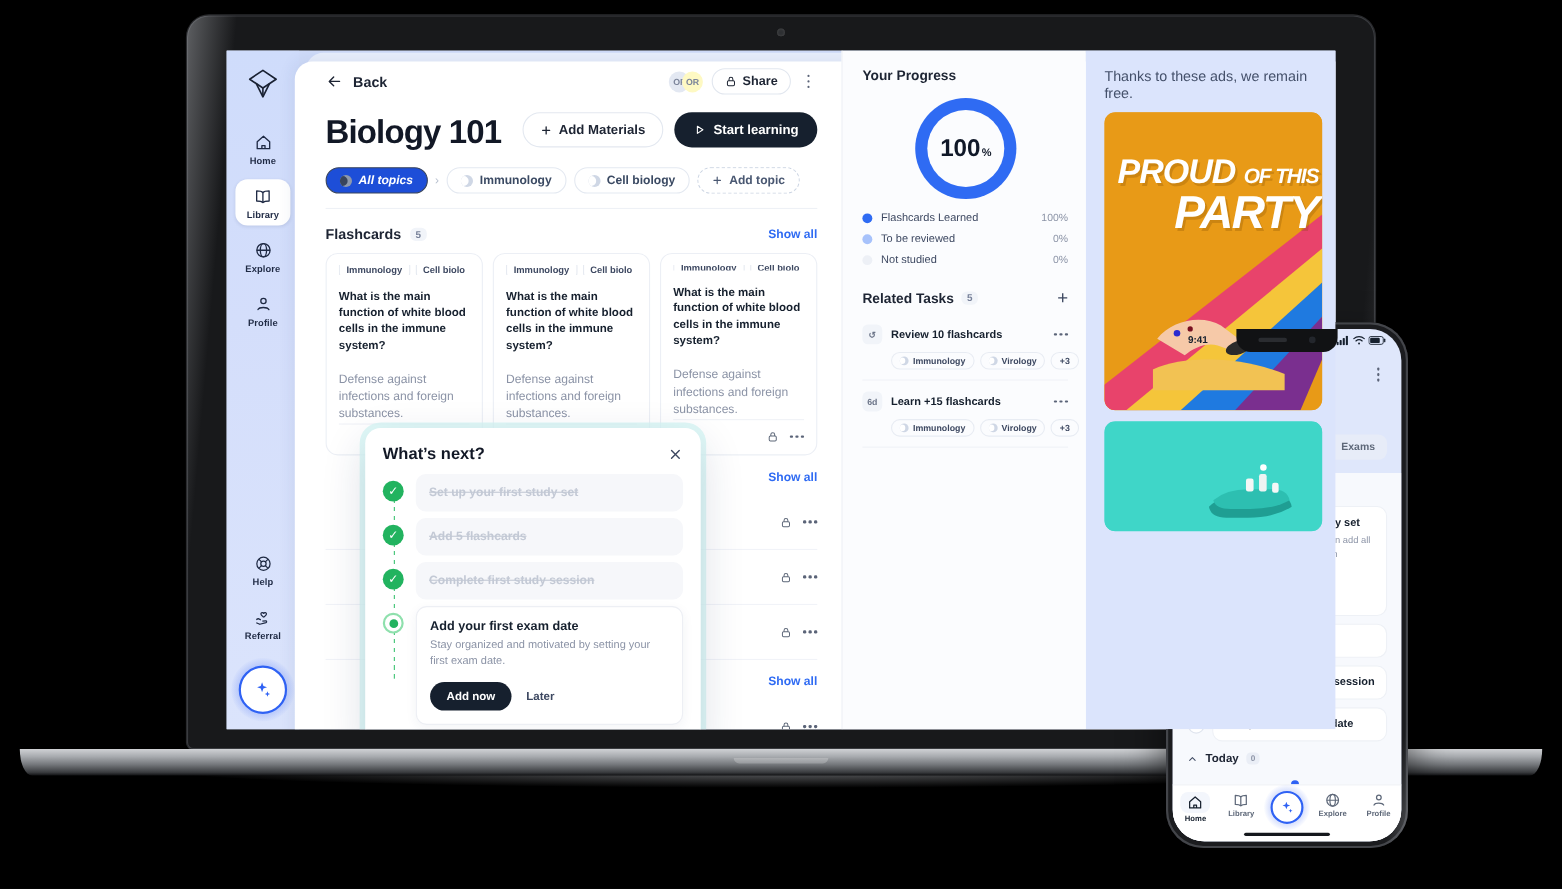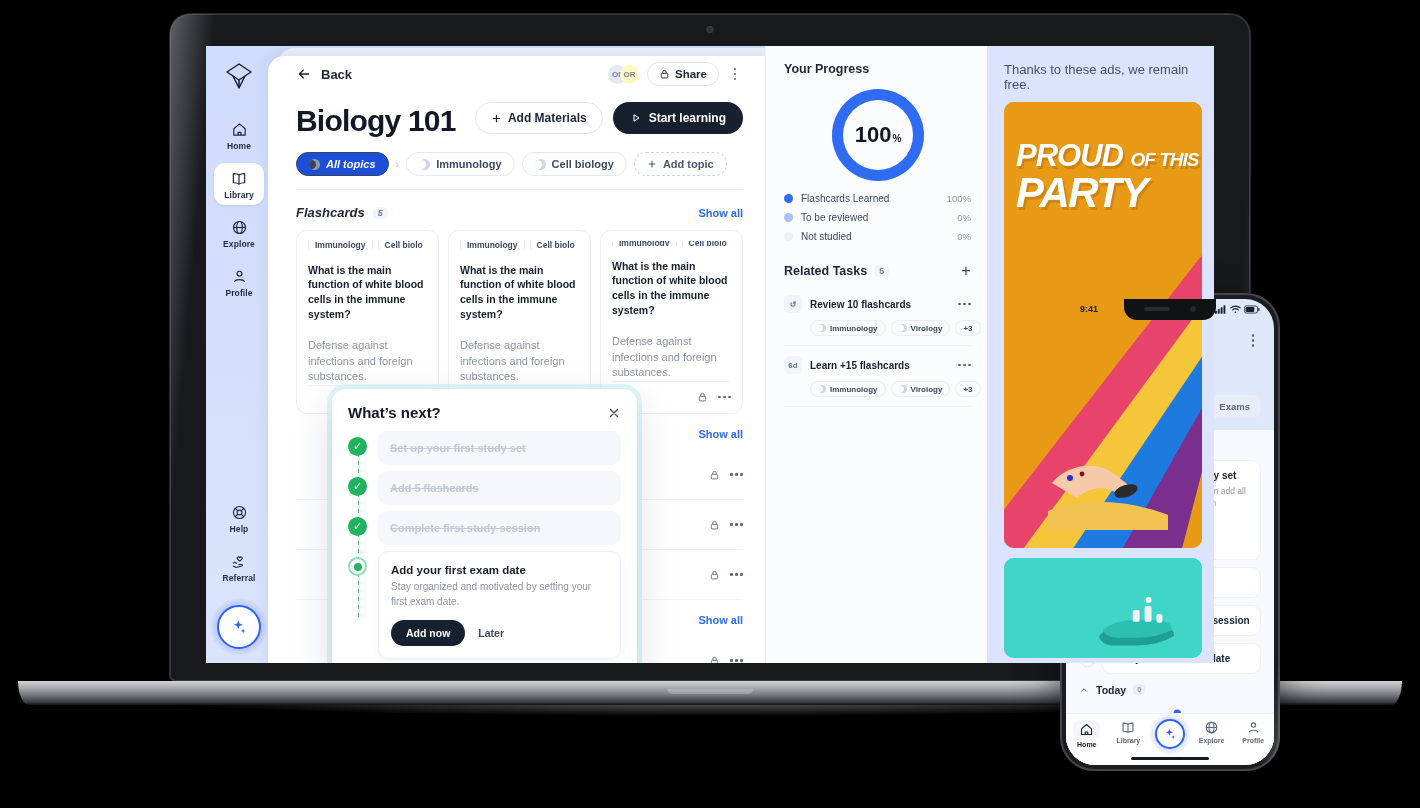--- a/index.html
+++ b/index.html
@@ -97,21 +97,21 @@
           border-radius:999px; padding:5px 12px; font-size:11px; font-weight:700; color:#3b4a63; cursor:pointer; }
   .chip.dark { background:#1d4ed8; border-color:#38445c; color:#fff;font-style:italic; }
   .chip.dash { border-style:dashed; border-color:#ccd5e3; color:#4a5872; }
   .chip-dot { width:11px; height:11px; border-radius:50%; background:#cfd7e5; position:relative; overflow:hidden; }
   .chip.dark .chip-dot { background:#8e99ad; }
   .chip-dot::after{ content:""; position:absolute; left:-2px; top:1px; width:9px; height:9px; border-radius:50%; background:#fff; }
   .chip.dark .chip-dot::after{ background:#38445c; }
   .chev { color:#b6bfce; font-size:11px; }
 
   .sect-head { display:flex; align-items:center; justify-content:space-between; margin:15px 0 10px; }
-  .sect-title { display:flex; align-items:center; gap:8px; font-size:13px; font-weight:700; color:#1d2433;font-style:italic; }
+  .sect-title { display:flex; align-items:center; gap:8px; font-size:13px; font-weight:700; color:#1d2433; }
   .count-pill { background:#f1f4f9; color:#78829a; font-size:9px; font-weight:700; border-radius:5px; padding:1px 5px; }
   .show-all { color:#2f6bf3; font-size:11px; font-weight:700; cursor:pointer; }
 
   .cards-row { display:flex; gap:9px; }
   .fcard { width:143px; flex:0 0 143px; border:1px solid #eceff5; border-radius:11px; background:#fff;
            padding:10px 11px 0; height:184px; display:flex; flex-direction:column; }
   .fcard-tags { display:flex; align-items:center; gap:5px; overflow:hidden; }
   .tag { border:1px solid #e6eaf1; border-radius:6px; padding:3px 6px; font-size:8.5px; font-weight:600;
          color:#3d4861; white-space:nowrap; }
   .q { margin-top:13px; font-size:10.5px; line-height:1.42; font-weight:700; color:#16202e; }
@@ -149,21 +149,21 @@
   .task-name { font-size:10px; font-weight:700; color:#16202e; }
   .task-tags { display:flex; align-items:center; gap:5px; margin:7px 0 0 26px; }
   .ttag { display:flex; align-items:center; gap:4px; border:1px solid #e8ecf3; border-radius:999px;
           padding:2.5px 7px; font-size:8px; font-weight:600; color:#3d4861; }
   .ttag .chip-dot { width:8px; height:8px; }
   .ttag .chip-dot::after{ left:-1.5px; top:.8px; width:6.5px; height:6.5px; }
 
   
   .ad-col { width:232px; flex:0 0 232px; background:#dbe4fc; padding:16px 17px 0; position:relative; z-index:1; }
   .ad-note { font-size:13px; color:#44506a; margin-bottom:10px; }
-  .ad-card { height:446px; border-radius:10px; overflow:hidden; position:relative; background:#e89a17; }
+  .ad-card { height:271px; border-radius:10px; overflow:hidden; position:relative; background:#e89a17;text-align:right; }
   .ad-text { position:absolute; left:12px; top:36px; z-index:4; }
   .ad-l1 { font-size:31px; font-weight:800; color:#fff; font-style:italic; letter-spacing:-1px;
            font-family:"Liberation Sans", sans-serif; text-shadow:2px 3px 0 rgba(120,70,0,.25); }
   .ad-l1 small { font-size:19px; }
   .ad-l2 { font-size:42px; font-weight:800; color:#fff; font-style:italic; letter-spacing:-1.5px;
            line-height:.9; text-shadow:2px 3px 0 rgba(120,70,0,.25); }
   .hand { position:absolute; right:34px; bottom:18px; width:120px; height:105px; z-index:5; }
   .ad-card2 { height:100px; border-radius:10px; margin-top:10px; background:#3fd6c8; overflow:hidden; position:relative; }
 
   

